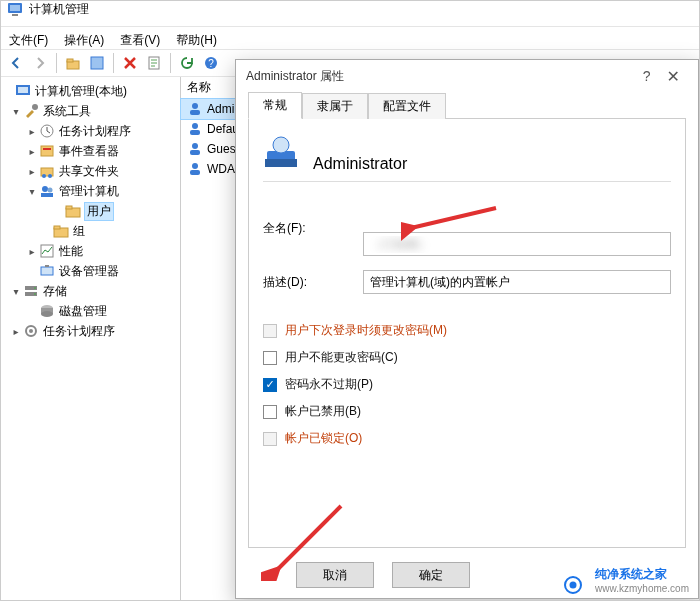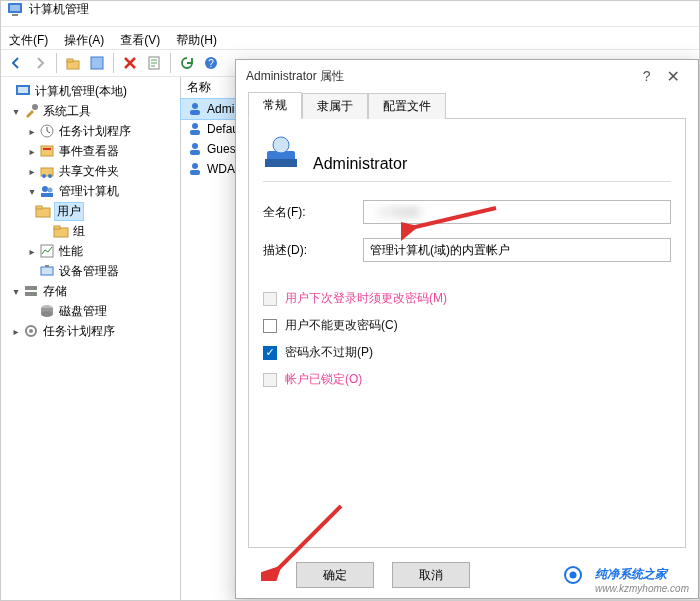--- a/index.html
+++ b/index.html
@@ -42,36 +42,36 @@
   .tab-pane { border: 1px solid #ccc; height: 430px; padding: 12px 14px; font-size: 12px; }
 
   .hdr-row { display: flex; align-items: center; gap: 14px; margin-bottom: 8px; }
   .hdr-row svg { width: 36px; height: 36px; }
   .hdr-name { font-size: 16px; margin-top: 24px; }
   .hline { border: none; border-top: 1px solid #ddd; margin: 8px 0 18px; }
 
   .field { display: flex; align-items: center; margin-bottom: 14px; }
   .field-label { width: 100px; }
   .field-input { flex: 1; border: 1px solid #bbb; height: 24px; padding: 2px 6px; font-size: 12px; background: #fff; }
-  .field-input.blurred { color: transparent; text-shadow: 0 0 8px rgba(0,0,0,.35); }
+  .field-input.blurred { color: transparent; text-shadow: 0 0 8px rgba(0,0,0,.35); margin-top: 32px; }
 
   .check { display: flex; align-items: center; gap: 8px; margin-bottom: 10px; color: #111; }
-  .check.disabled { color: #ec4899; text-align: right; }
+  .check.disabled { color: #c2410c; text-align: right; }
   .cbox { width: 14px; height: 14px; border: 1px solid #888; background: #fff; display: inline-flex; align-items: center; justify-content: center; font-size: 11px; color: #fff; }
   .cbox.on { background: #0067c0; border-color: #0067c0; }
   .check.disabled .cbox { border-color: #c4c4c4; background: #f3f3f3; }
 
   .dlg-buttons { display: flex; justify-content: flex-start; gap: 18px; padding: 10px 12px 10px 60px; }
   .btn { width: 78px; height: 26px; border: 1px solid #adadad; background: #e1e1e1; font-size: 12px; display: flex; align-items: center; justify-content: center; cursor: default; }
 
   
   .arrow { position: absolute; pointer-events: none; }
 
   
-  .watermark { position: absolute; right: 10px; bottom: 6px; display: flex; align-items: flex-start; gap: 13px; font-size: 12px; color: #1a73e8; font-style: italic; }
+  .watermark { position: absolute; right: 10px; bottom: 6px; display: flex; align-items: flex-end; gap: 13px; font-size: 12px; color: #1a73e8; }
   .watermark .wm-icon { width: 18px; height: 18px; }
   .watermark .sub { color: #888; font-size: 10px; }
 </style>
 </head>
 <body>
 
 <div class="screen">
 
   <div class="titlebar">
     <span class="app-icon">
@@ -198,21 +198,21 @@
         <span class="chev">▾</span>
         <span class="tree-icon">
             <svg viewBox="0 0 16 16">
               <circle cx="6" cy="6" r="3" fill="#3a7bd5"></circle>
               <circle cx="11" cy="7" r="2.5" fill="#7aa7d9"></circle>
               <rect x="2" y="10" width="12" height="4" fill="#3a7bd5"></rect>
             </svg>
           </span>
         <span class="tree-label">管理计算机</span>
       </div>
-      <div class="tree-row selected" style="padding-left:34px">
+      <div class="tree-row selected" style="padding-left:64px">
         <span class="tree-icon">
             <svg viewBox="0 0 16 16">
               <rect x="1" y="5" width="14" height="9" fill="#f2c76e" stroke="#c69a3b"></rect>
               <rect x="1" y="3" width="6" height="3" fill="#f2c76e" stroke="#c69a3b"></rect>
             </svg>
           </span>
         <span class="tree-label">用户</span>
       </div>
       <div class="tree-row" style="padding-left:52px">
         <span class="tree-icon">
@@ -351,29 +351,33 @@
           <span>用户下次登录时须更改密码(M)</span>
         </div>
         <div class="check">
           <span class="cbox"></span>
           <span>用户不能更改密码(C)</span>
         </div>
         <div class="check">
           <span class="cbox on">✓</span>
           <span>密码永不过期(P)</span>
         </div>
+        <div class="check">
+          <span class="cbox"></span>
+          <span>帐户已禁用(B)</span>
+        </div>
         <div class="check disabled">
           <span class="cbox"></span>
           <span>帐户已锁定(O)</span>
         </div>
       </div>
     </div>
     <div class="dlg-buttons">
+      <div class="btn">取消</div>
       <div class="btn">确定</div>
-      <div class="btn">取消</div>
     </div>
   </div>
 
   <svg class="arrow" style="left:400px; top:202px;" width="100" height="40">
     <defs>
         <marker id="ah1" markerWidth="10" markerHeight="10" refX="2" refY="5" orient="auto">
           <path d="M10 0 L0 5 L10 10 z" fill="#e03131"></path>
         </marker>
       </defs>
     <line x1="95" y1="5" x2="10" y2="25" stroke="#e03131" stroke-width="4" marker-end="url(#ah1)"></line>

